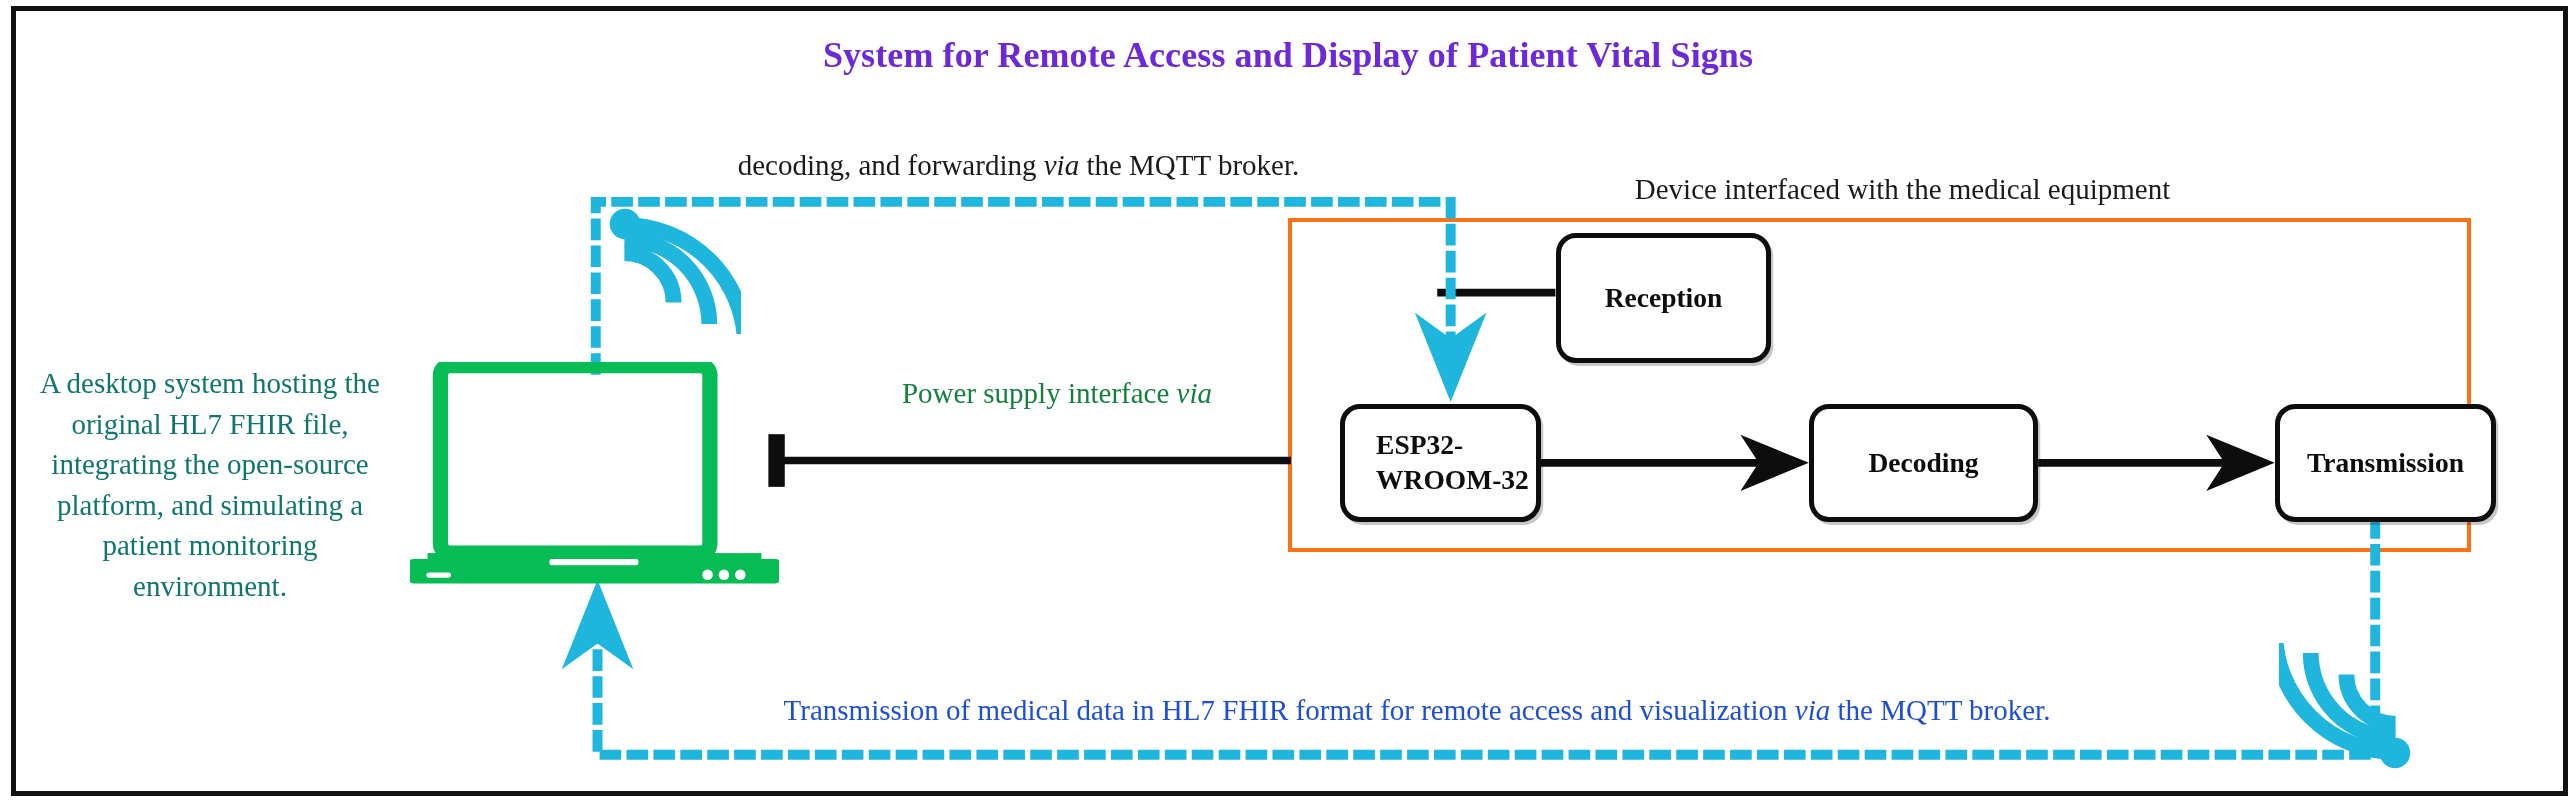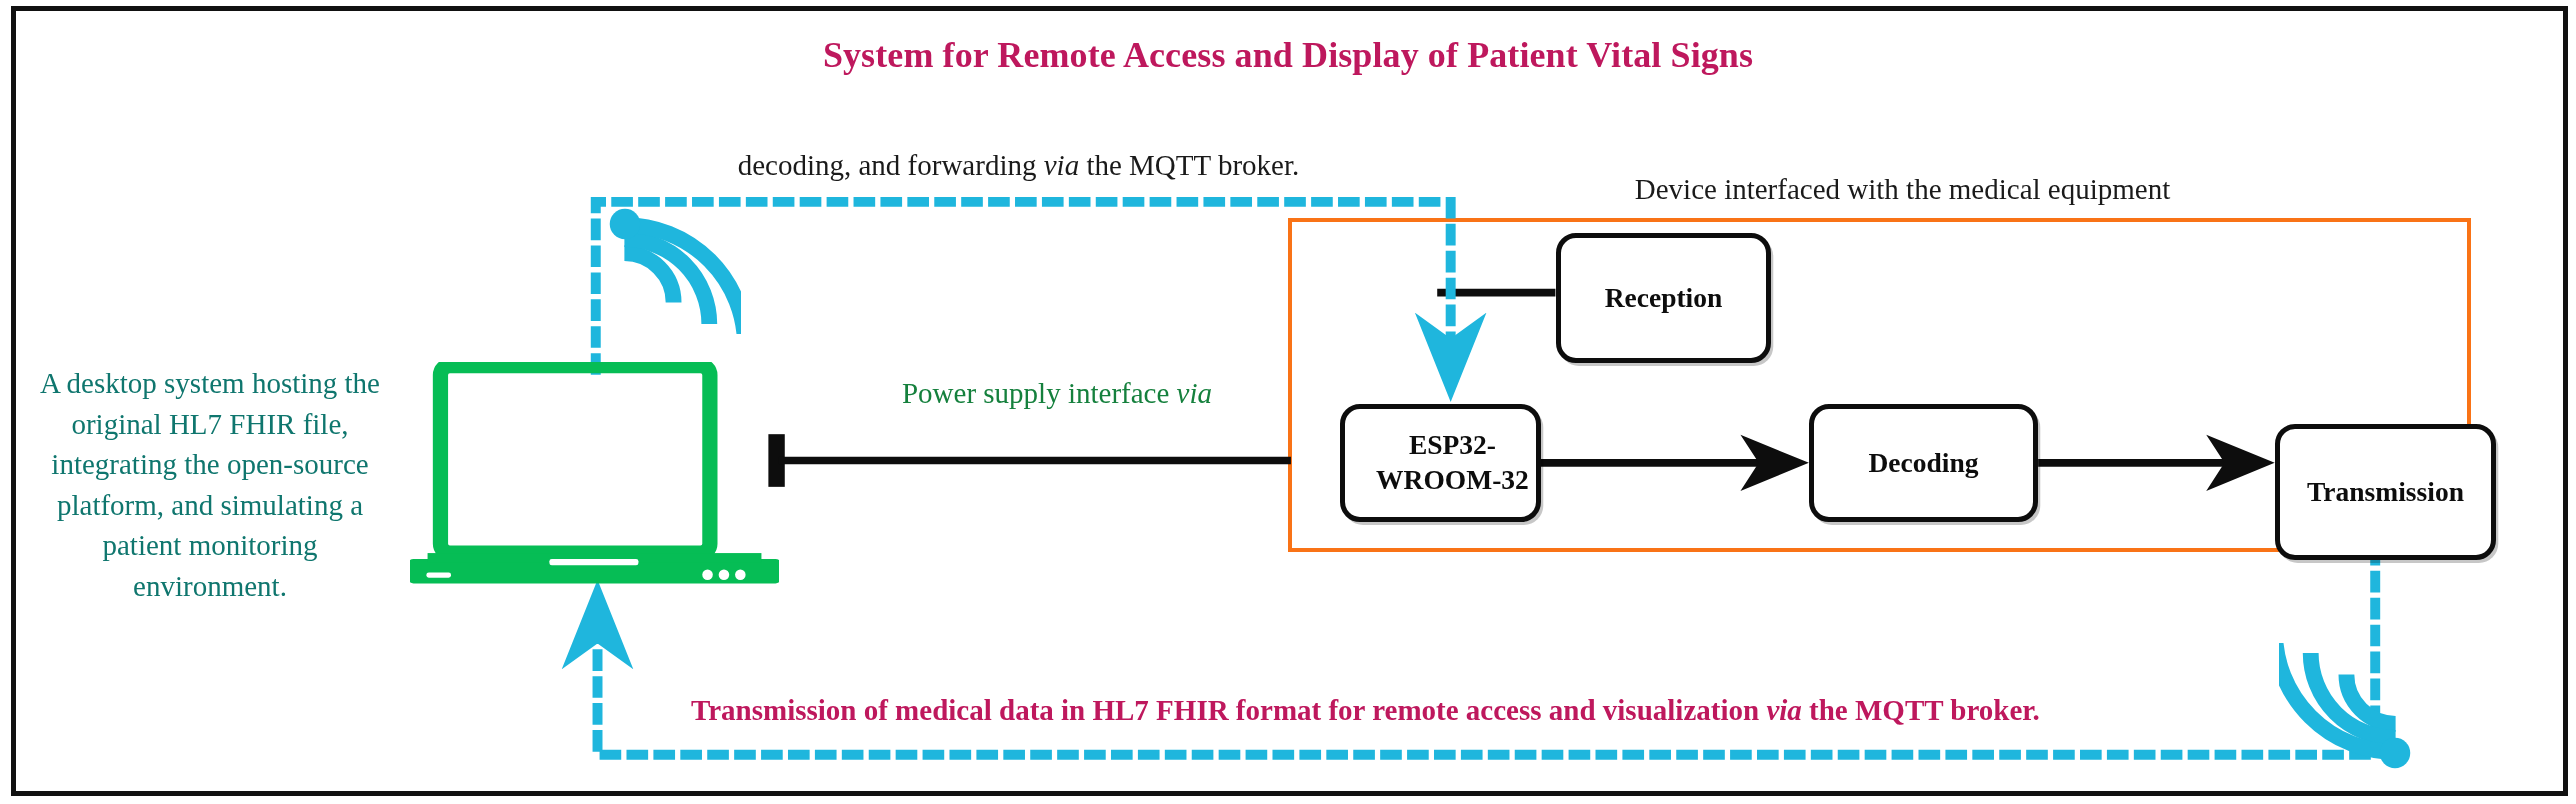--- a/index.html
+++ b/index.html
@@ -26,40 +26,40 @@
     width: 2576px; height: 804px;
     pointer-events: none;
   }
   .title {
     position: absolute;
     left: 0; top: 34px;
     width: 2576px;
     text-align: center;
     font-size: 36px;
     font-weight: bold;
-    color: #be185d;
+    color: #6d28d9;
     letter-spacing: 0.1px;
   }
   .cap-top {
     position: absolute;
     left: 603px; top: 107px;
     width: 831px;
     text-align: center;
     font-size: 29px;
     line-height: 1.36;
     color: #1a1a1a;
   }
   .cap-bottom {
     position: absolute;
     left: 691px; top: 694px;
     width: 1452px;
-    font-size: 29px;
-    color: #be185d;
+    text-align: center;
+    font-size: 29px;
+    color: #1d4ed8;
     white-space: nowrap;
-    font-weight: bold;
   }
   .cap-power {
     position: absolute;
     left: 808px; top: 374px;
     width: 404px;
     text-align: right;
     font-size: 29px;
     line-height: 1.36;
     color: #15803d;
   }
@@ -89,31 +89,31 @@
     background: transparent;
   }
   .node {
     position: absolute;
     background: #ffffff;
     border: 5.3px solid #0d0d0d;
     border-radius: 20px;
     display: flex;
     align-items: center;
     justify-content: center;
-    text-align: center;
+    text-align: left;
     font-size: 27.5px;
     font-weight: bold;
     color: #0d0d0d;
     line-height: 1.26;
     box-shadow: 2.9px 3.5px 0 -0.6px rgba(0,0,0,0.22);
   }
   .node-reception   { left: 1556px; top: 233px;  width: 215px; height: 130px; }
   .node-esp32       { left: 1340px; top: 404px;  width: 201px; height: 118px; padding-left: 24px; }
   .node-decoding    { left: 1809px; top: 404px;  width: 229px; height: 118px; }
-  .node-transmission{ left: 2275px; top: 424px;  width: 221px; height: 136px; }
+  .node-transmission{ left: 2275px; top: 404px;  width: 221px; height: 118px; }
   .laptop { position: absolute; left: 410px; top: 362px; width: 369px; height: 224px; }
   .wifi { position: absolute; }
   .wifi-top { left: 605px; top: 204px; width: 136px; height: 130px; }
   .wifi-bottom { left: 2279px; top: 643px; width: 136px; height: 130px; }
 </style>
 </head>
 <body>
 
 <div id="canvas">
 

